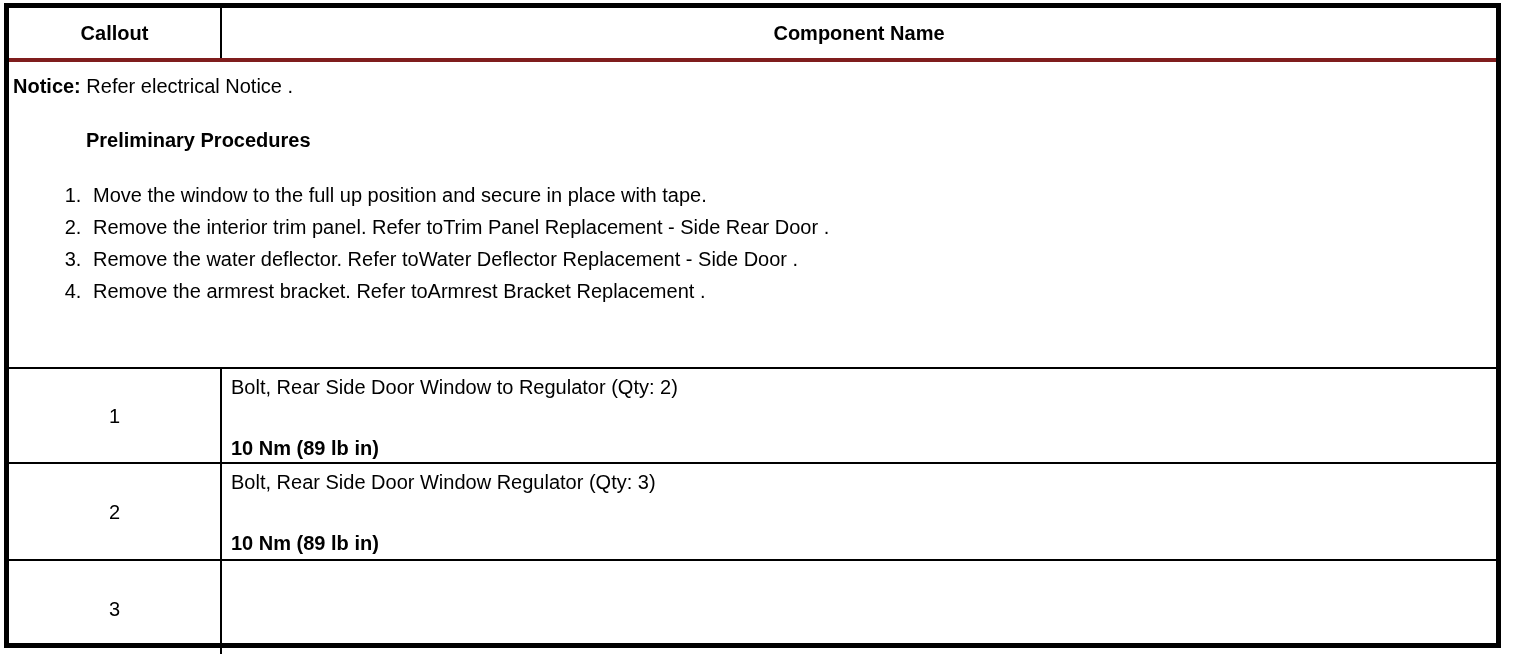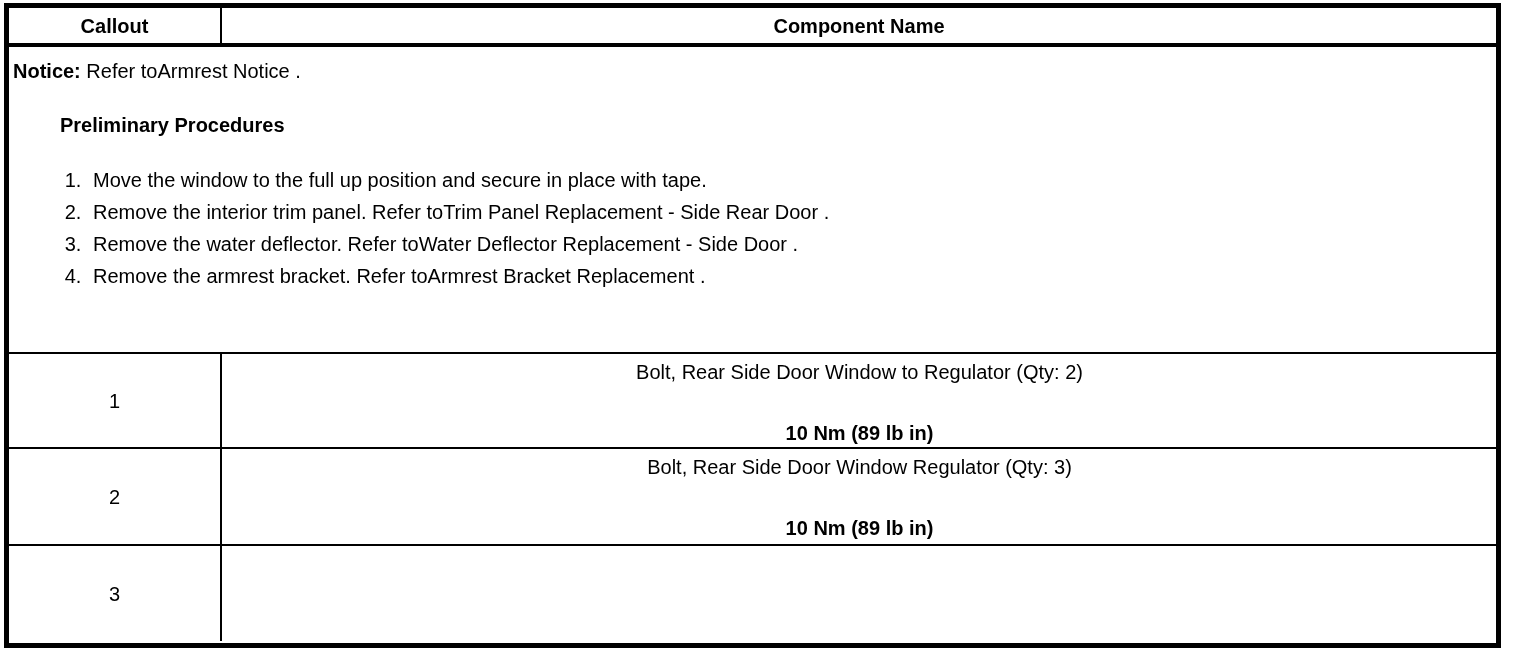--- a/index.html
+++ b/index.html
@@ -25,23 +25,23 @@
     height: 645px;
     border: 5px solid #000000;
     box-sizing: border-box;
     background: #ffffff;
   }
   .b { font-weight: bold; }
 
   
   .header-row {
     display: flex;
-    height: 39px;
+    height: 54px;
     box-sizing: border-box;
-    border-bottom: 4px solid #000000;
+    border-bottom: 4px solid #7f1d1d;
   }
   .hcell {
     display: flex;
     align-items: center;
     justify-content: center;
     font-weight: bold;
     box-sizing: border-box;
   }
   .callout-col {
     flex: 0 0 213px;
@@ -51,21 +51,21 @@
 
   
   .notes {
     height: 305px;
     box-sizing: border-box;
     padding: 12px 6px 0 4px;
     overflow: hidden;
   }
   .notes p { margin: 0 0 30px 0; }
   .notes p.prelim {
-    margin: 0 0 27px 47px;
+    margin: 0 0 27px 73px;
     font-weight: bold;
   }
   .notes ol {
     margin: 12px;
     padding: 0 0 0 62px;
     line-height: 32px;
   }
   .notes ol li { padding-left: 6px; }
 
   
@@ -83,37 +83,36 @@
     border-right: 2px solid #000000;
     display: flex;
     align-items: center;
     justify-content: center;
   }
   .component-cell {
     flex: 1 1 auto;
     box-sizing: border-box;
     padding: 6px 8px 0 9px;
     overflow: hidden;
-    text-align: center;
   }
   .comp-spec { margin-top: 37px; }
 </style>
 </head>
 <body>
 
 <div class="page">
   <div class="doc-table">
 
     <div class="header-row">
       <div class="hcell callout-col">Callout</div>
       <div class="hcell comp-col">Component Name</div>
     </div>
 
     <div class="notes">
-      <p><span class="b">Notice:</span><span> Refer toArmrest Notice .</span></p>
+      <p><span class="b">Notice:</span><span> Refer electrical Notice .</span></p>
       <p class="prelim">Preliminary Procedures</p>
       <ol>
         <li>Move the window to the full up position and secure in place with tape.</li>
         <li>Remove the interior trim panel. Refer toTrim Panel Replacement - Side Rear Door .</li>
         <li>Remove the water deflector. Refer toWater Deflector Replacement - Side Door .</li>
         <li>Remove the armrest bracket. Refer toArmrest Bracket Replacement .</li>
       </ol>
     </div>
 
     <div class="data-row row-1">

